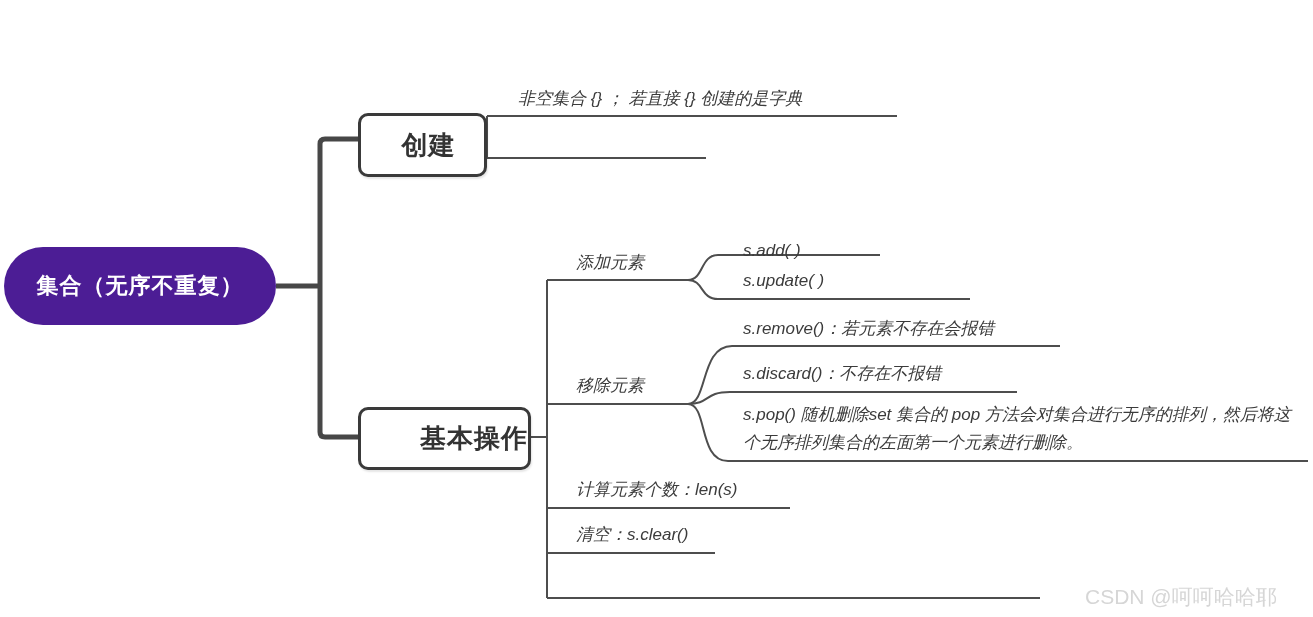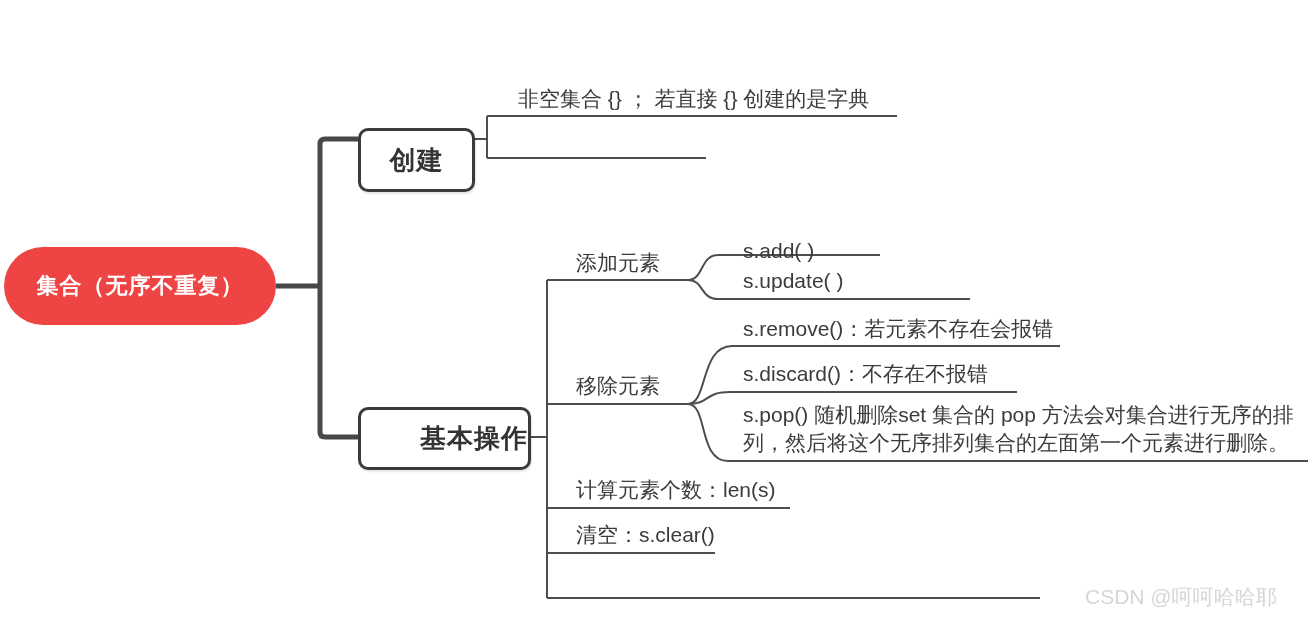--- a/index.html
+++ b/index.html
@@ -30,27 +30,27 @@
   .topic{
     position:absolute;
     background:#ffffff;
     border:3px solid #3a3a3a;
     border-radius:10px;
     display:flex;align-items:center;justify-content:center;
     font-size:26px;font-weight:bold;color:#333333;
     box-shadow:1px 2px 2px rgba(0,0,0,0.10);
     letter-spacing:1px;
   }
-  .topic.create{left:358px;top:128px;width:111px;height:58px;}
+  .topic.create{left:358px;top:113px;width:111px;height:58px;padding-left:12px;}
   .topic.basic{left:358px;top:407px;width:167px;height:57px;justify-content:flex-end;}
 
   .leaf{
     position:absolute;
-    font-size:21px;color:var(--text);
-    white-space:nowrap;line-height:26px;
+    font-size:17px;color:var(--text);
+    white-space:nowrap;line-height:26px;font-style:italic;
   }
   .leaf.wrap{white-space:normal;line-height:28px;}
 
   .watermark{
     position:absolute;left:1085px;top:583px;
     font-size:21px;color:#d6d6d6;
     text-shadow:1px 1px 0 #ffffff;
     white-space:nowrap;
   }
 </style>
@@ -80,21 +80,21 @@
     <path class="thin" d="M 547 404 H 688"></path>
     <path class="thin" d="M 688 404 C 708 404 700 346 732 346 H 1060"></path>
     <path class="thin" d="M 688 404 C 710 404 704 392 730 392 H 1017"></path>
     <path class="thin" d="M 688 404 C 708 404 698 461 728 461 H 1308"></path>
 
     <path class="thin" d="M 547 508 H 790"></path>
     <path class="thin" d="M 547 553 H 715"></path>
     <path class="thin" d="M 547 598 H 1040"></path>
   </svg>
 
-  <div class="root-node" style="background: #ef4444;">
+  <div class="root-node" style="background: #4c1d95;">
     <span>集合（无序不重复）</span>
   </div>
 
   <div class="topic create">
     <span>创建</span>
   </div>
   <div class="topic basic">
     <span>基本操作</span>
   </div>
 

